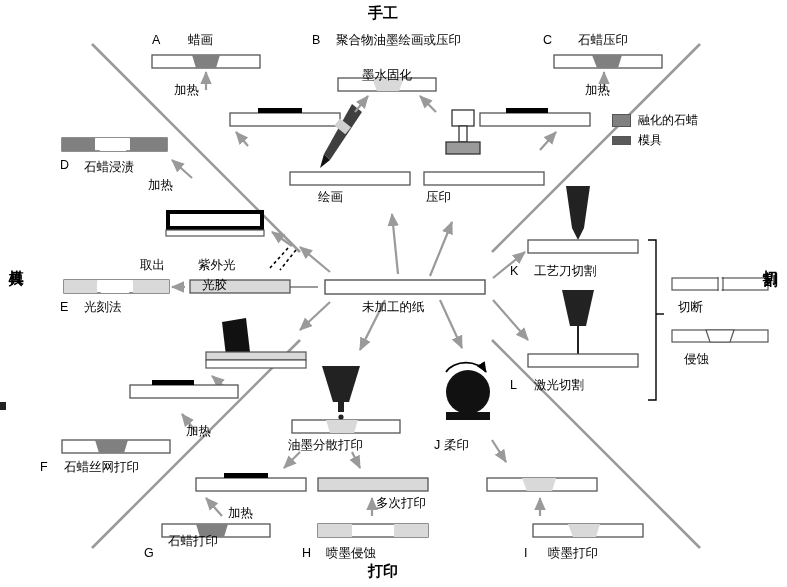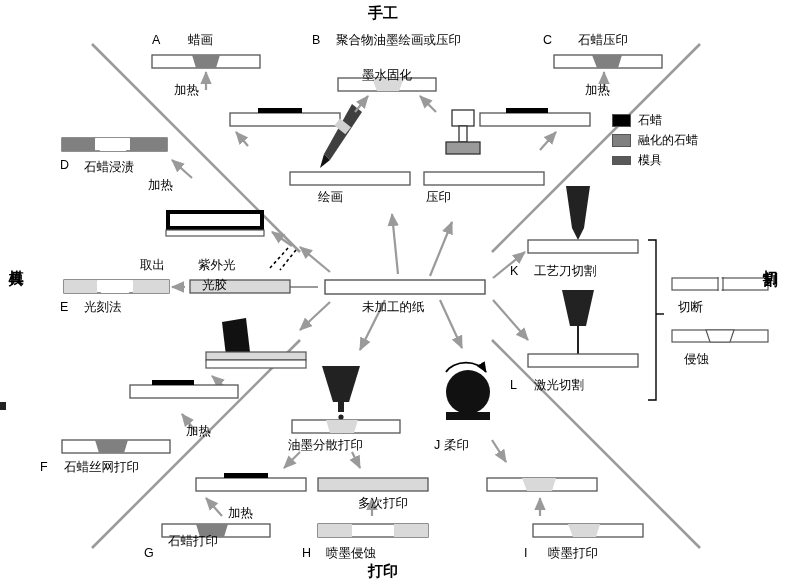--- a/index.html
+++ b/index.html
@@ -270,45 +270,41 @@
 <div class="lbl" style="left:40px;top:460px;">F</div>
 <div class="lbl" style="left:64px;top:460px;">石蜡丝网打印</div>
 <div class="lbl" style="left:186px;top:424px;">加热</div>
 
 <div class="lbl" style="left:144px;top:546px;">G</div>
 <div class="lbl" style="left:168px;top:534px;">石蜡打印</div>
 <div class="lbl" style="left:228px;top:506px;">加热</div>
 
 <div class="lbl" style="left:302px;top:546px;">H</div>
 <div class="lbl" style="left:326px;top:546px;">喷墨侵蚀</div>
-<div class="lbl" style="left:358px;top:496px;">多次打印</div>
+<div class="lbl" style="left:376px;top:496px;">多次打印</div>
 
 <div class="lbl" style="left:524px;top:546px;">I</div>
 <div class="lbl" style="left:548px;top:546px;">喷墨打印</div>
 
 <div class="lbl" style="left:434px;top:438px;">J</div>
 <div class="lbl" style="left:444px;top:438px;">柔印</div>
 
 <div class="lbl" style="left:288px;top:438px;">油墨分散打印</div>
 
 <div class="lbl" style="left:510px;top:264px;">K</div>
 <div class="lbl" style="left:534px;top:264px;">工艺刀切割</div>
 <div class="lbl" style="left:678px;top:300px;">切断</div>
 
 <div class="lbl" style="left:510px;top:378px;">L</div>
 <div class="lbl" style="left:534px;top:378px;">激光切割</div>
 <div class="lbl" style="left:684px;top:352px;">侵蚀</div>
 
 <div class="lbl" style="left:362px;top:300px;">未加工的纸</div>
 
 <div id="legend">
-  <div class="row">
-    <span class="sw" style="background:#000000"></span>
-    <span class="txt">石蜡</span>
-  </div>
   <div class="row">
     <span class="sw" style="background:#808080"></span>
     <span class="txt">融化的石蜡</span>
   </div>
   <div class="row">
     <span class="sw" style="background:#595959;height:7px;"></span>
     <span class="txt">模具</span>
   </div>
 </div>
 

